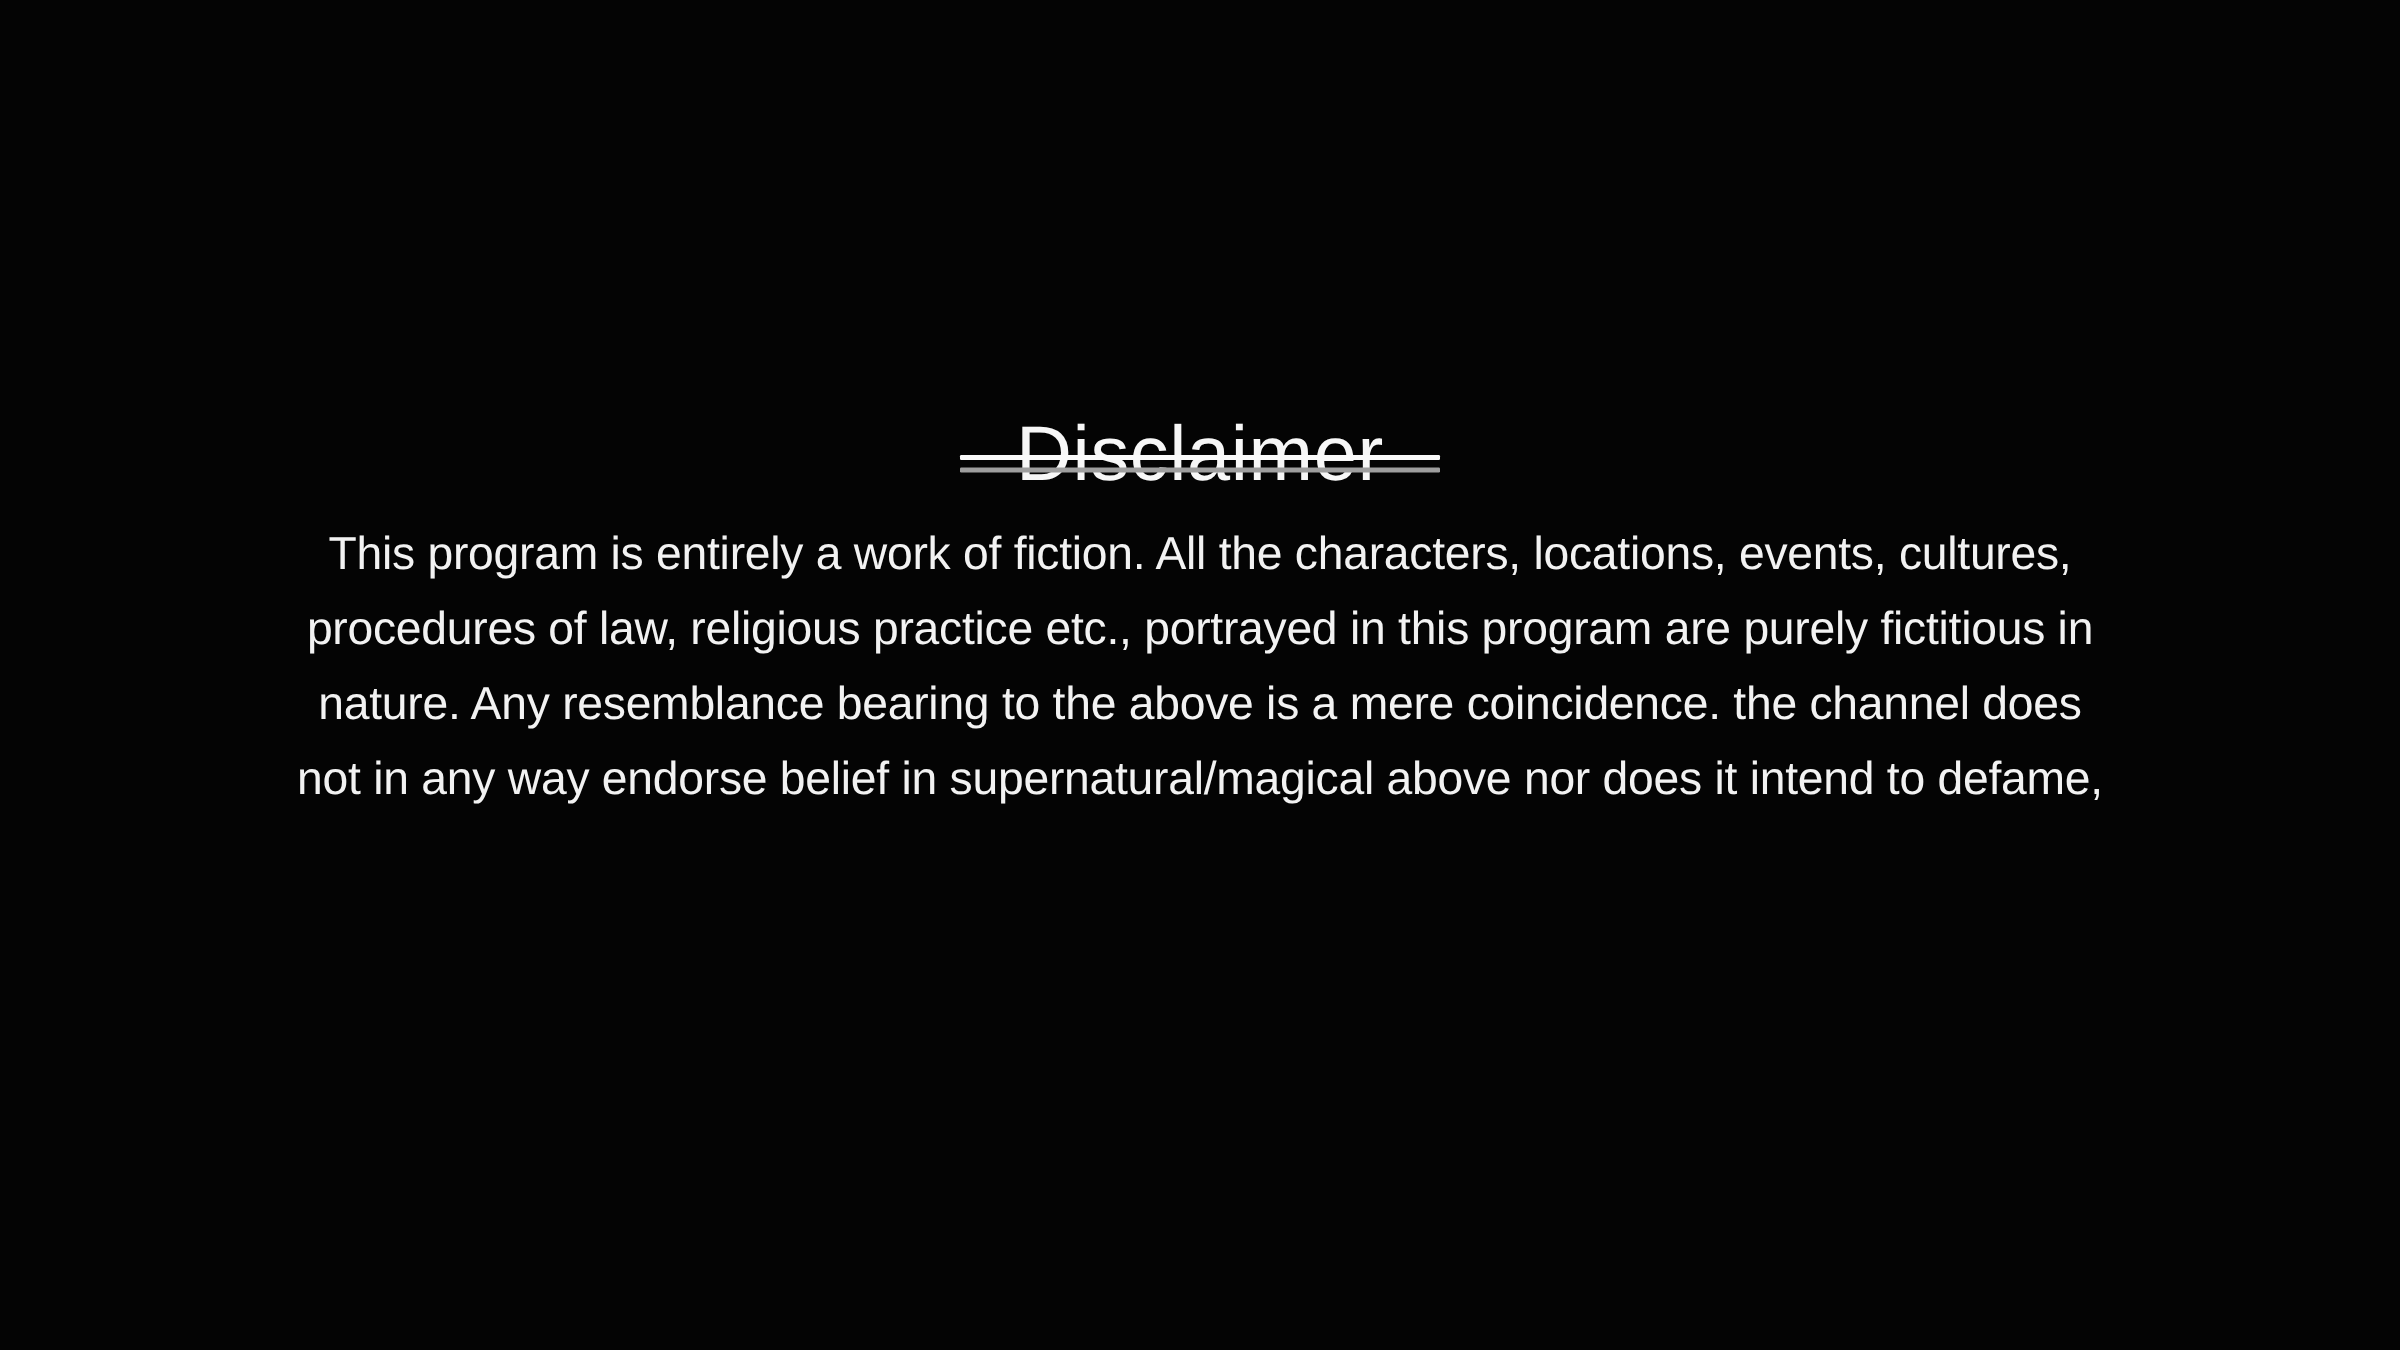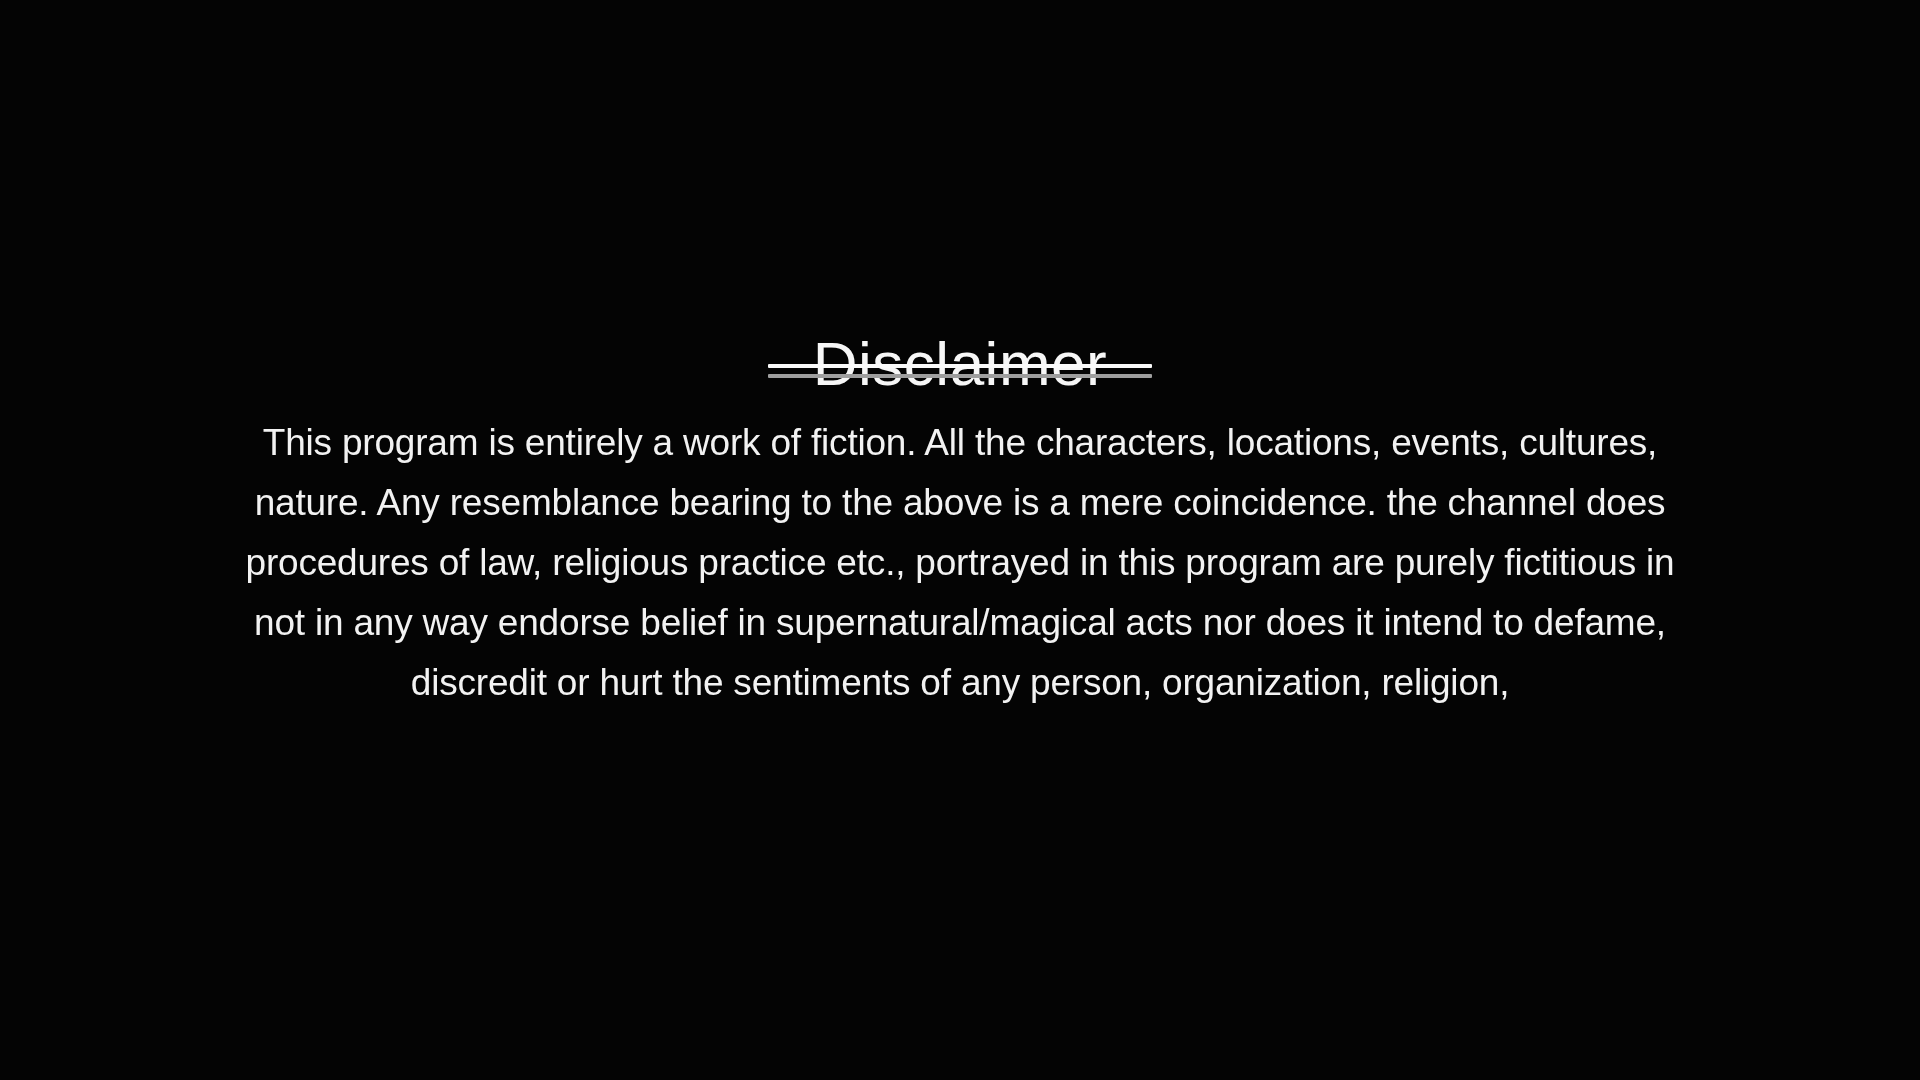--- a/index.html
+++ b/index.html
@@ -68,19 +68,18 @@
 
   <h1 class="title">Disclaimer</h1>
 
   <div class="underline-wrap">
     <div class="underline-top"></div>
     <div class="underline-bottom"></div>
   </div>
 
   <div class="body-text">
     <div class="body-line">This program is entirely a work of fiction. All the characters, locations, events, cultures,</div>
+    <div class="body-line">procedures of law, religious practice etc., portrayed in this program are purely fictitious in</div>
     <div class="body-line">nature. Any resemblance bearing to the above is a mere coincidence. the channel does</div>
-    <div class="body-line">procedures of law, religious practice etc., portrayed in this program are purely fictitious in</div>
-    <div class="body-line">not in any way endorse belief in supernatural/magical acts nor does it intend to defame,</div>
-    <div class="body-line">discredit or hurt the sentiments of any person, organization, religion,</div>
+    <div class="body-line">not in any way endorse belief in supernatural/magical above nor does it intend to defame,</div>
   </div>
 
 </div>
 
 </body></html>

